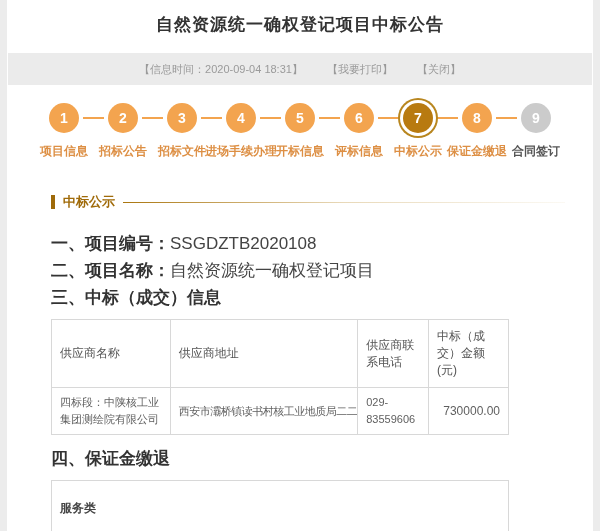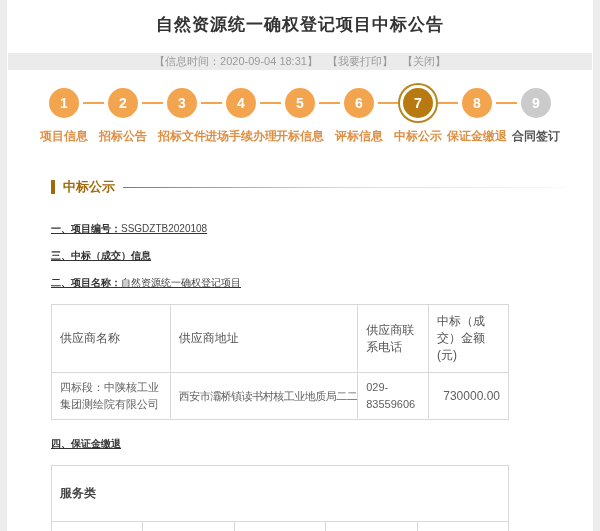--- a/index.html
+++ b/index.html
@@ -13,22 +13,22 @@
     width:586px; margin:0 7px; background:#fff; min-height:531px;
     position:relative; overflow:hidden;
   }
   
   .page-title {
     padding-top:13px; text-align:center; font-size:17px; font-weight:bold;
     color:#333; letter-spacing:1px; line-height:24px;
   }
   
   .info-bar {
-    margin:16px 1px 0 1px; height:17px; background:#ebebeb;
-    display:flex; align-items:center; justify-content:center; gap:9px;
+    margin:16px 1px 0 1px; height:32px; background:#ebebeb;
+    display:flex; align-items:center; justify-content:center; gap:24px;
     font-size:11px; color:#9a9a9a;
   }
   .info-bar a { color:#9a9a9a; text-decoration:none; cursor:pointer; }
   
   .stepper {
     margin-top:18px; padding:0 42px; display:flex; align-items:flex-start;
     height:70px;
   }
   .step { position:relative; width:30px; height:30px; flex:0 0 auto; cursor:pointer; }
   .circle {
@@ -54,21 +54,21 @@
   .section-bar { width:4px; height:14px; background:#9e6a0a; flex:0 0 auto; }
   .section-title {
     margin:0 8px; font-size:13px; font-weight:bold; color:#a06b0a; white-space:nowrap;
   }
   .section-line {
     flex:1 1 auto; height:1px;
     background:linear-gradient(to right,#aa760f,rgba(214,186,128,0.55),rgba(230,214,175,0.15));
   }
   
   .doc { padding:0 28px 0 44px; }
-  .line { font-size:10px; line-height:17px;text-decoration:underline; }
+  .line { font-size:17px; line-height:17px; }
   .line b { font-weight:bold; color:#333; }
   .line .val { color:#444; }
   .l1 { margin-top:24px; }
   .l1b { margin-top:6px; padding-left:22px; }
   .l2 { margin-top:10px; }
   .l3 { margin-top:10px; }
   .l4 { margin-top:15px; }
   
   table { border-collapse:collapse; width:458px; margin-top:13px; table-layout:fixed; }
   th,td { border:1px solid #d8d8d8; font-weight:normal; text-align:left; color:#5f5f5f; }
@@ -146,25 +146,25 @@
     <span class="section-bar"></span>
     <span class="section-title">中标公示</span>
     <span class="section-line"></span>
   </div>
 
   <div class="doc">
 
     <p class="line l1">
       <b>一、项目编号：</b><span class="val">SSGDZTB2020108</span>
     </p>
+    <p class="line l2">
+      <b>二、项目名称：</b><span class="val">自然资源统一确权登记项目</span>
+    </p>
     <p class="line l3">
       <b>三、中标（成交）信息</b>
-    </p>
-    <p class="line l2">
-      <b>二、项目名称：</b><span class="val">自然资源统一确权登记项目</span>
     </p>
 
     <table class="award">
       <colgroup>
           <col class="c1">
           <col class="c2">
           <col class="c3">
           <col class="c4">
         </colgroup>
       <tbody>

